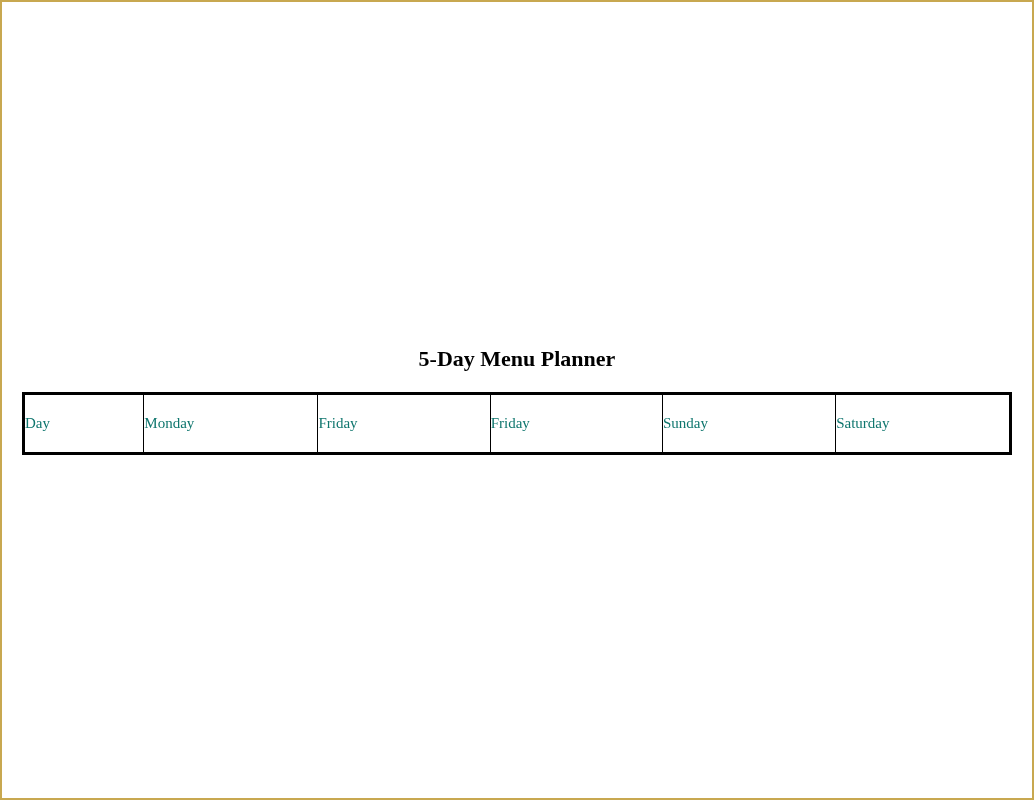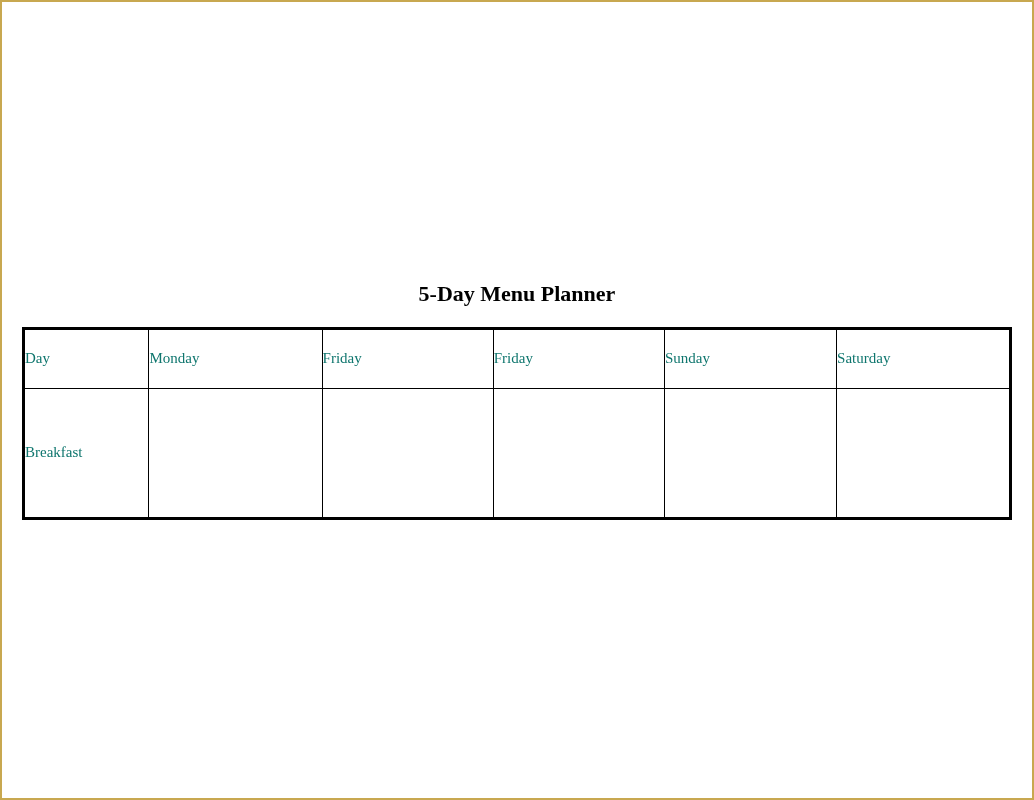--- a/index.html
+++ b/index.html
@@ -80,23 +80,15 @@
       <th>Day</th>
           <th>Monday</th>
           <th>Friday</th>
           <th>Friday</th>
           <th>Sunday</th>
           <th>Saturday</th>
         </tr>
     </thead>
     <tbody>
 
-    <tr>
-          <td>Breakfast</td>
-          <td></td>
-          <td></td>
-          <td></td>
-          <td></td>
-          <td></td>
-        </tr>
       </tbody>
   </table>
 </div>
 
 </body></html>

